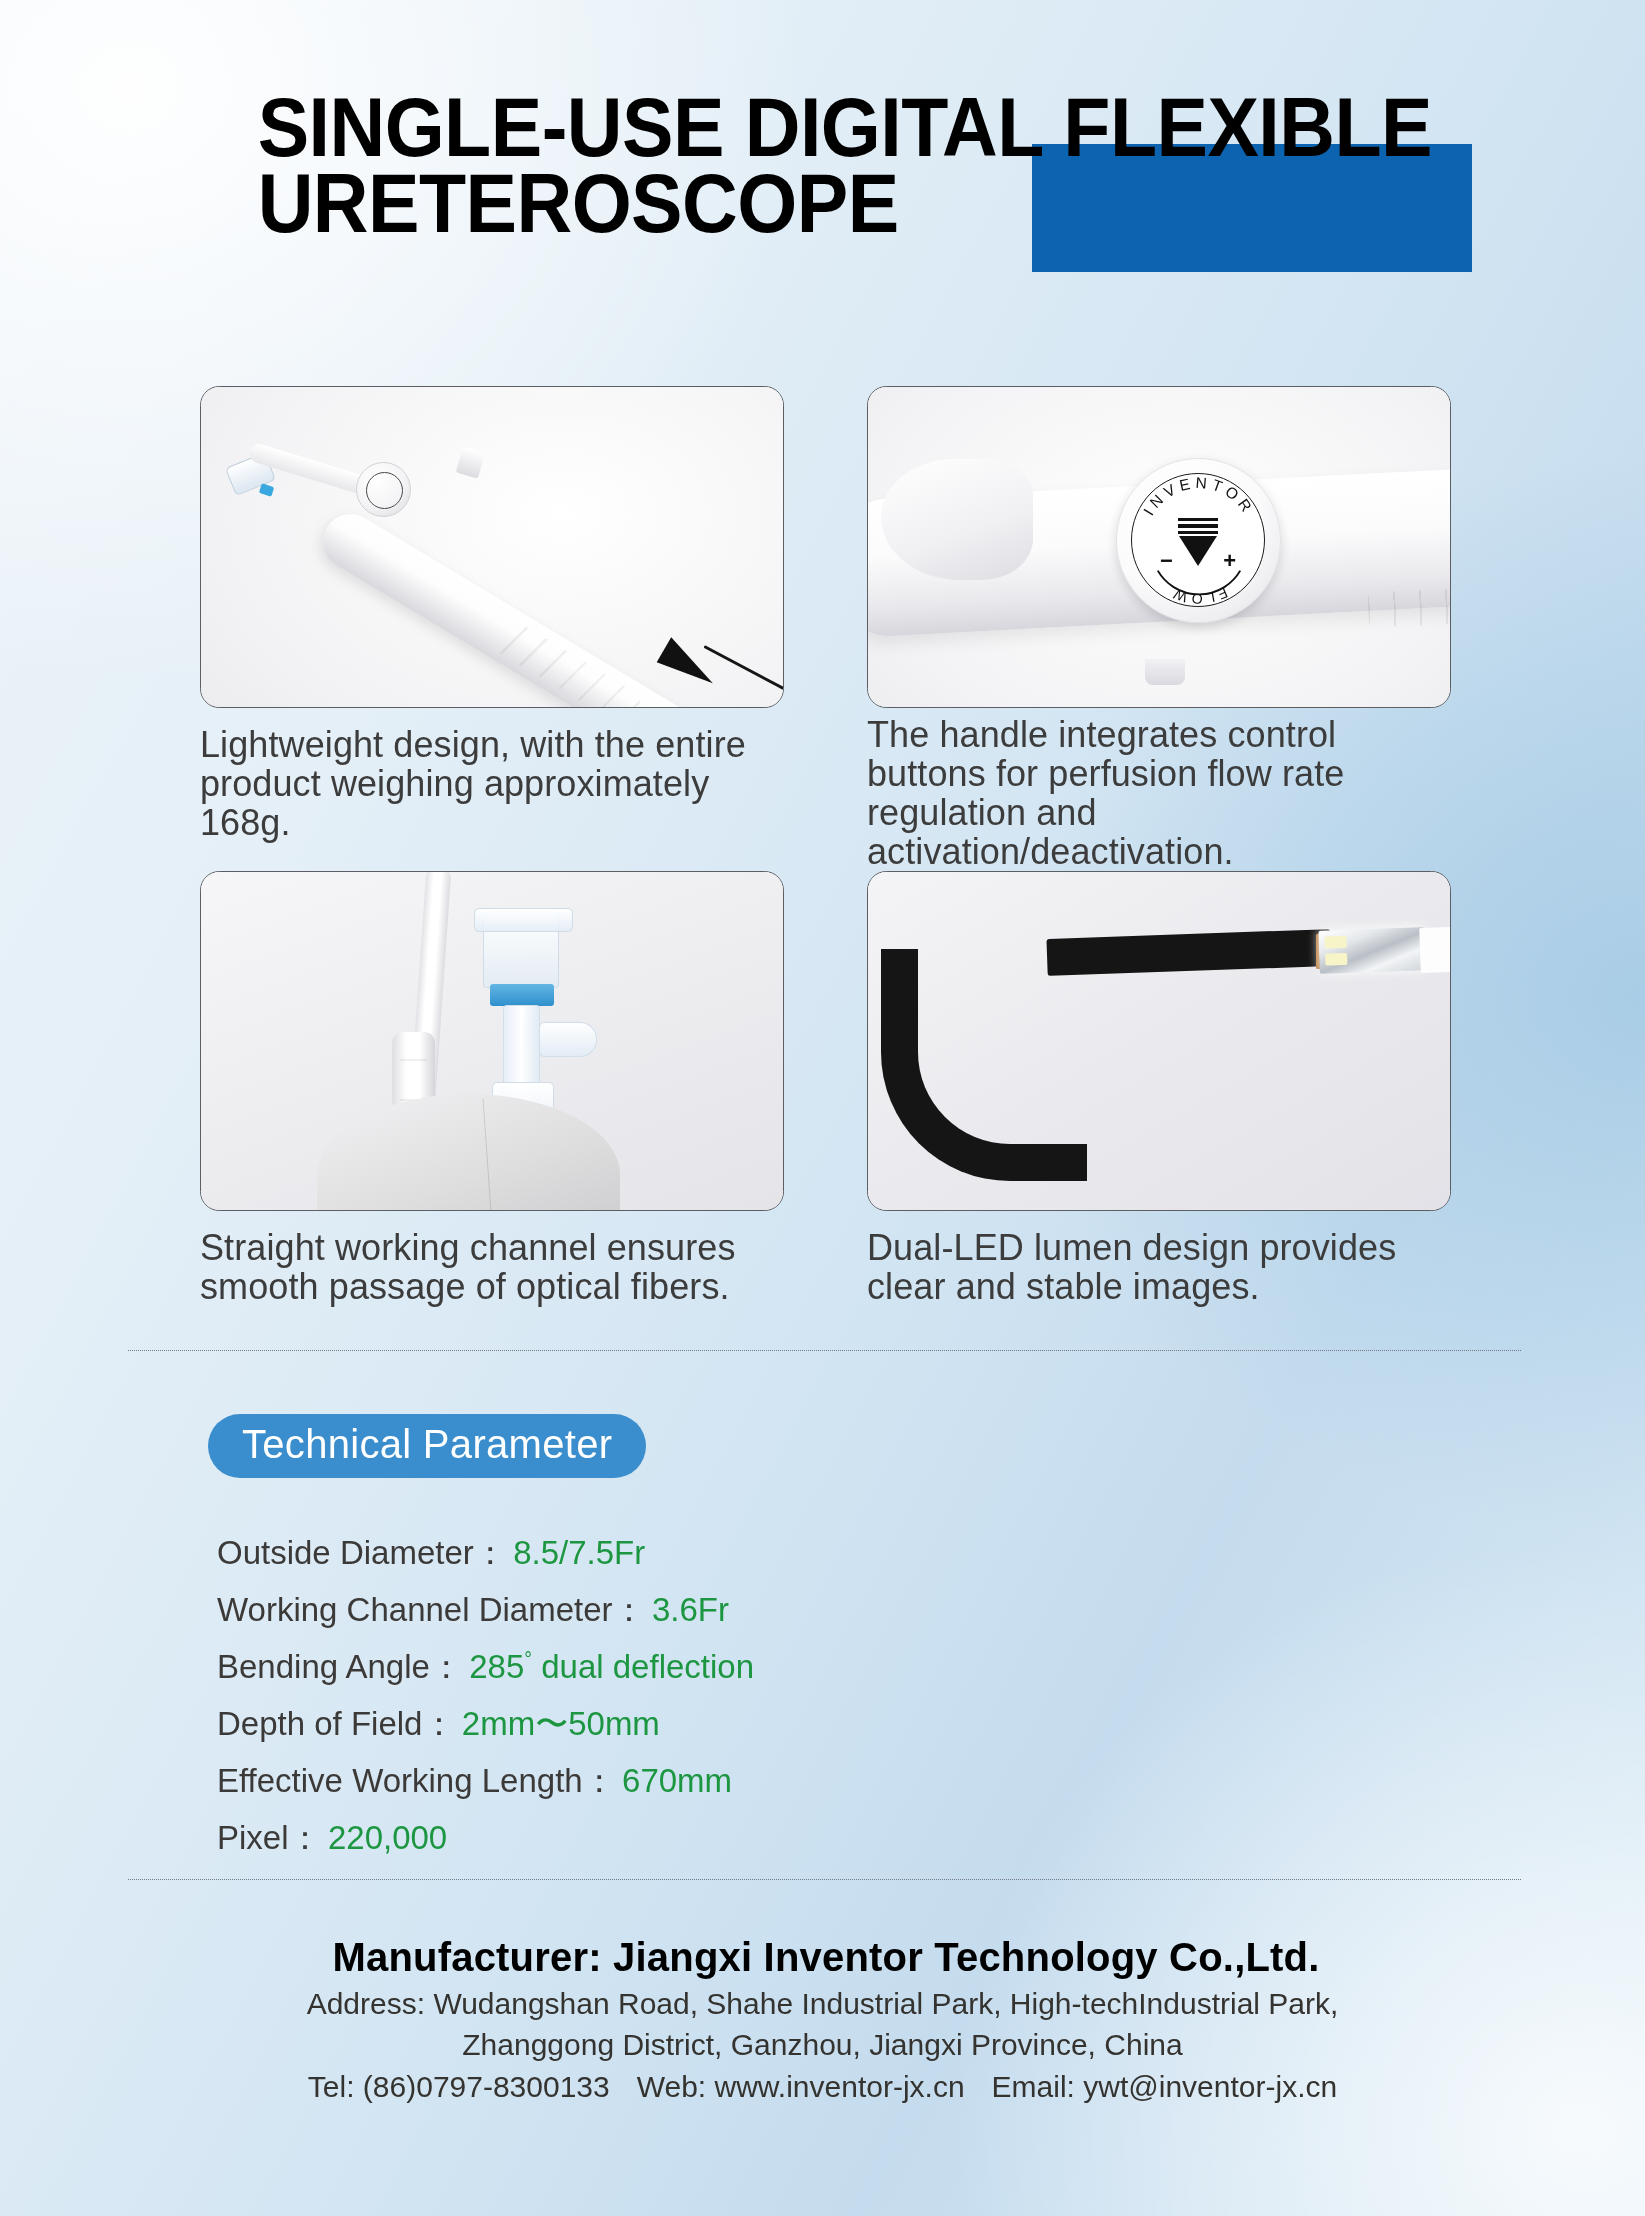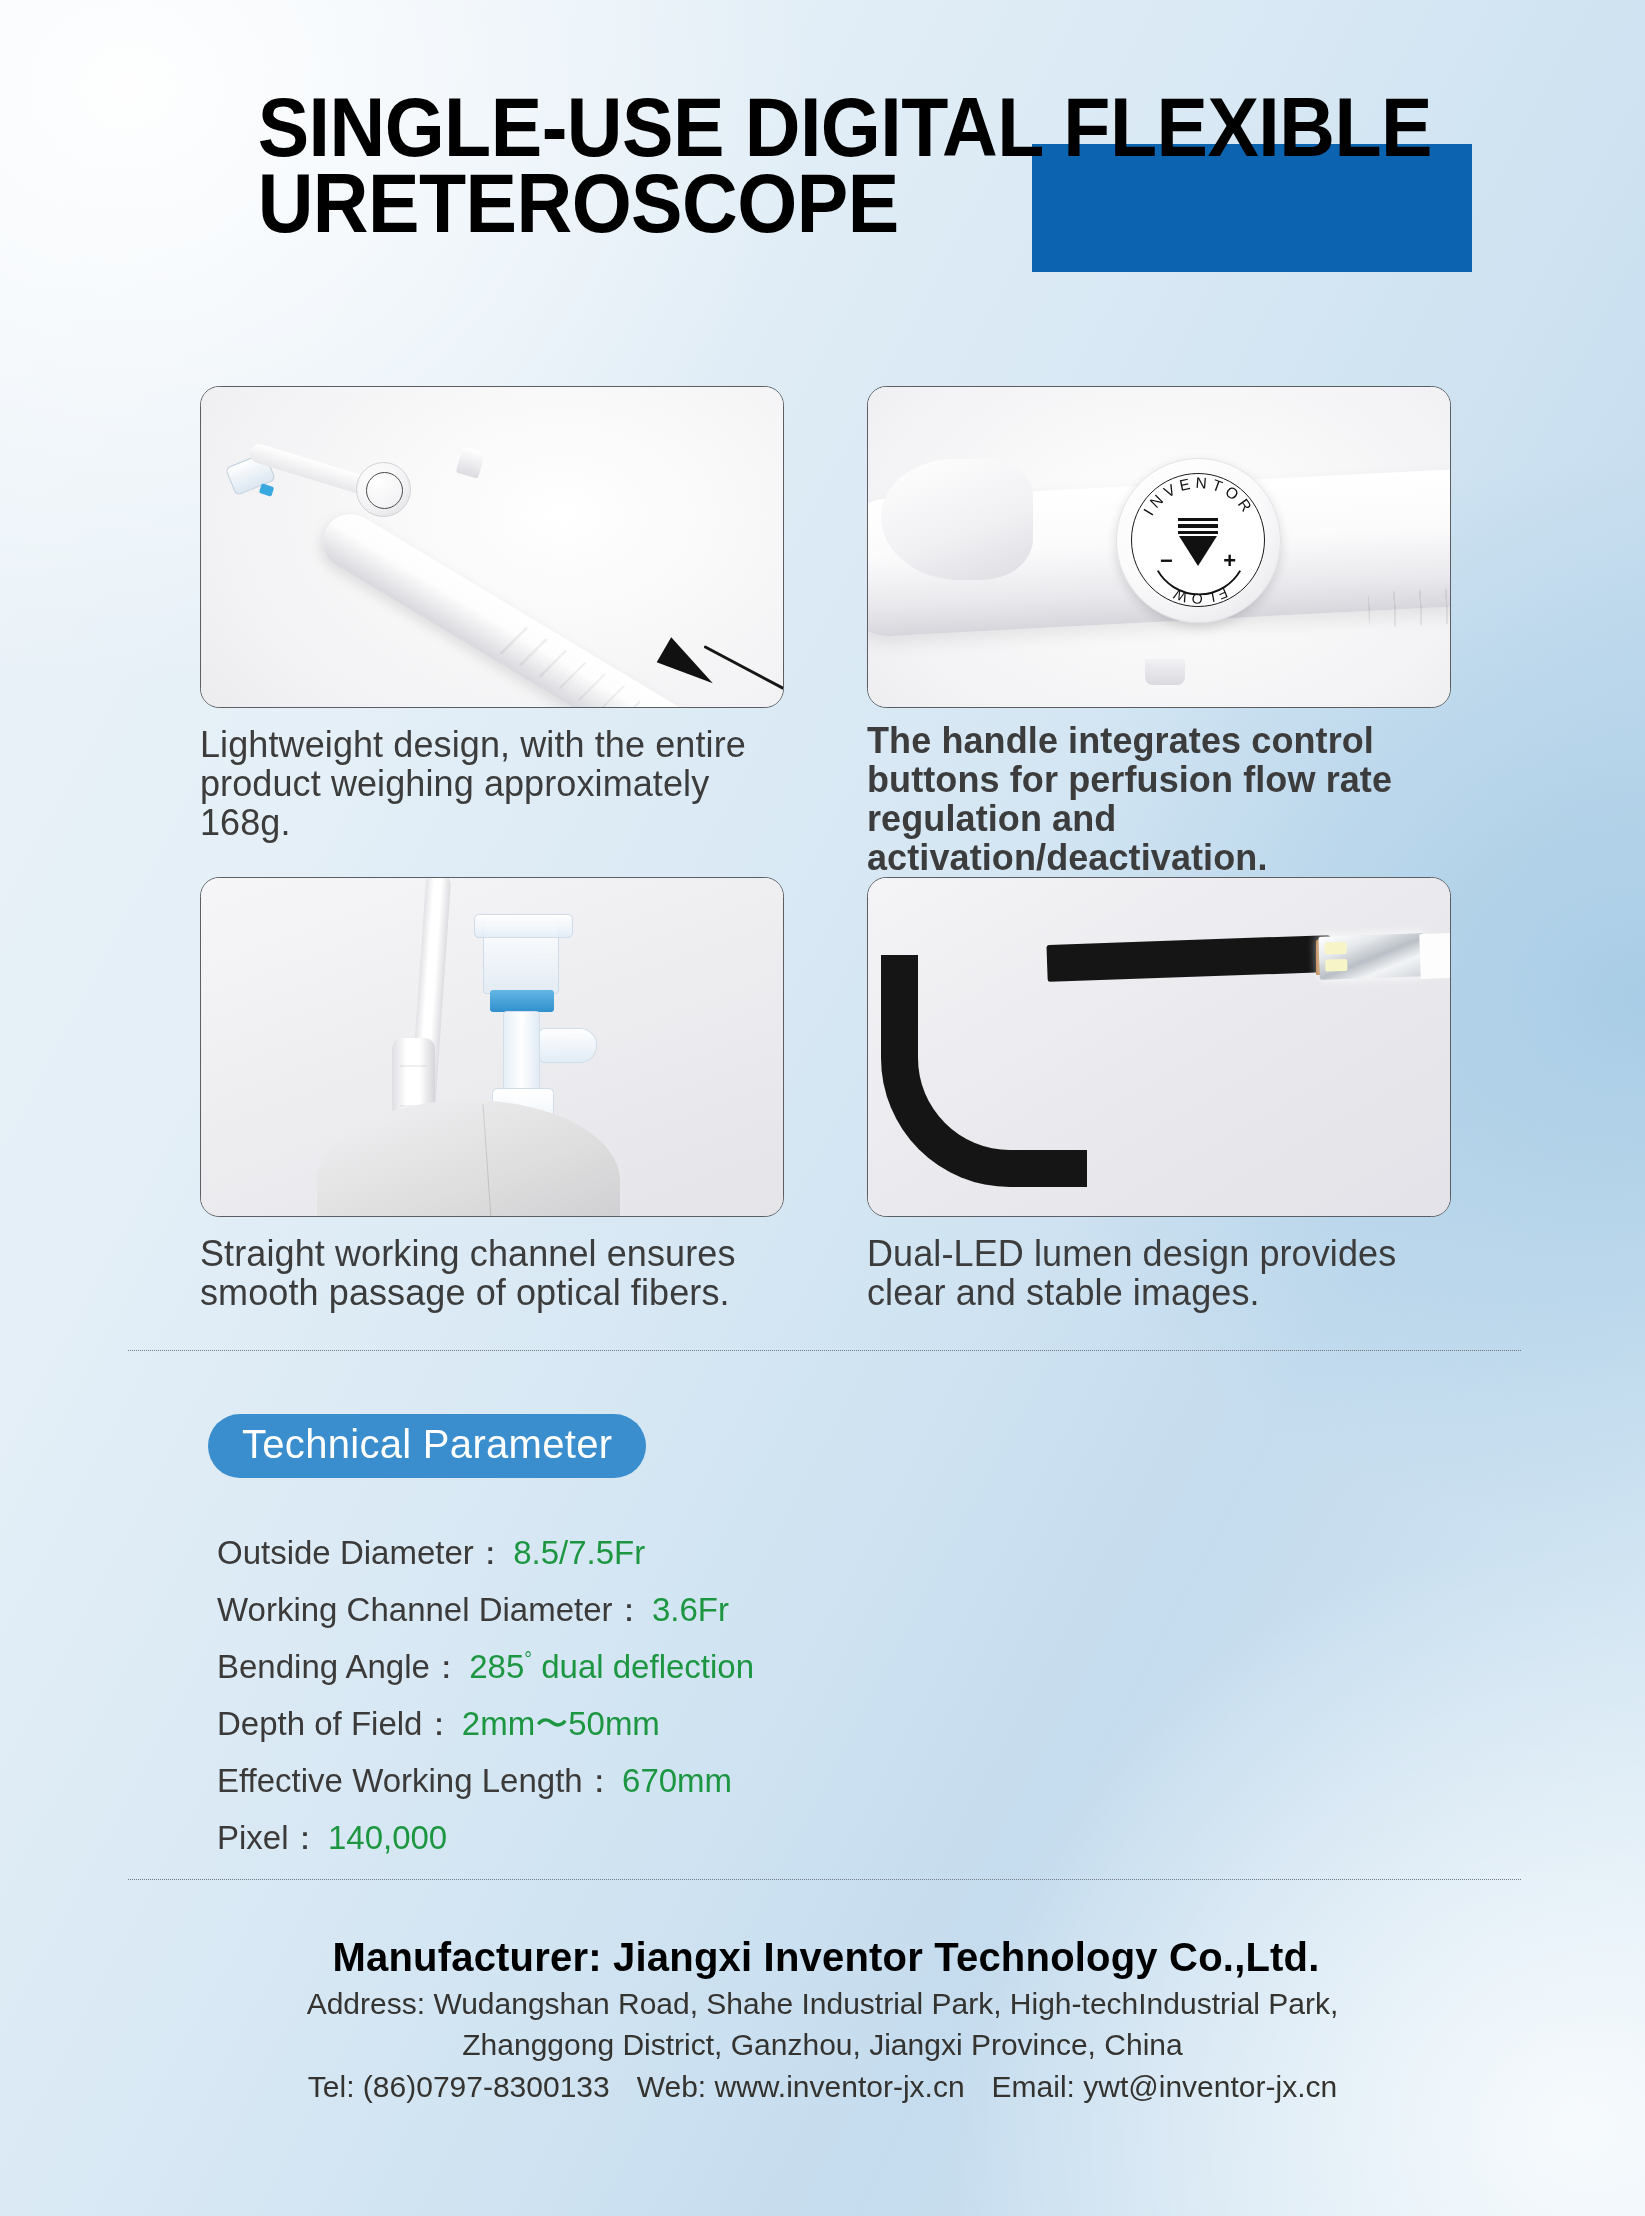--- a/index.html
+++ b/index.html
@@ -76,21 +76,21 @@
   .photo-card.tall { height:340px; }
 
   .caption {
     font-family:"Liberation Sans Narrow","Liberation Sans", sans-serif;
     font-size:36px;
     line-height:39px;
     color:#3c3c3c;
     margin-top:17px;
     letter-spacing:0.1px;
   }
-  .caption.tight { margin-top:13px;font-weight:bold; }
+  .caption.tight { margin-top:7px; }
 
   
   .ph1-bg {
     position:absolute; inset:0;
     background:
       radial-gradient(ellipse 580px 400px at 62% 40%, #ffffff 0%, #f2f2f4 60%, #e6e6ea 100%);
   }
   .ph1-handle {
     position:absolute;
     left:126px; top:113px;
@@ -595,21 +595,21 @@
     <div class="spec-row">
       <span class="spec-label">Bending Angle：</span><span class="spec-value" style="color: rgb(29, 150, 65);">285<span class="deg">°</span> dual deflection</span>
     </div>
     <div class="spec-row">
       <span class="spec-label">Depth of Field：</span><span class="spec-value" style="color: rgb(29, 150, 65);">2mm〜50mm</span>
     </div>
     <div class="spec-row">
       <span class="spec-label">Effective Working Length：</span><span class="spec-value" style="color: rgb(29, 150, 65);">670mm</span>
     </div>
     <div class="spec-row">
-      <span class="spec-label">Pixel：</span><span class="spec-value" style="color: rgb(29, 150, 65);">140,000</span>
+      <span class="spec-label">Pixel：</span><span class="spec-value" style="color: rgb(29, 150, 65);">220,000</span>
     </div>
   </div>
 
   <div class="divider" id="divider-2"></div>
 
   <div id="footer">
     <div id="mfr">Manufacturer: Jiangxi Inventor Technology Co.,Ltd.</div>
     <div class="footer-line">Address: Wudangshan Road, Shahe Industrial Park, High-techIndustrial Park,</div>
     <div class="footer-line">Zhanggong District, Ganzhou, Jiangxi Province, China</div>
     <div class="footer-line" id="footer-contact">

